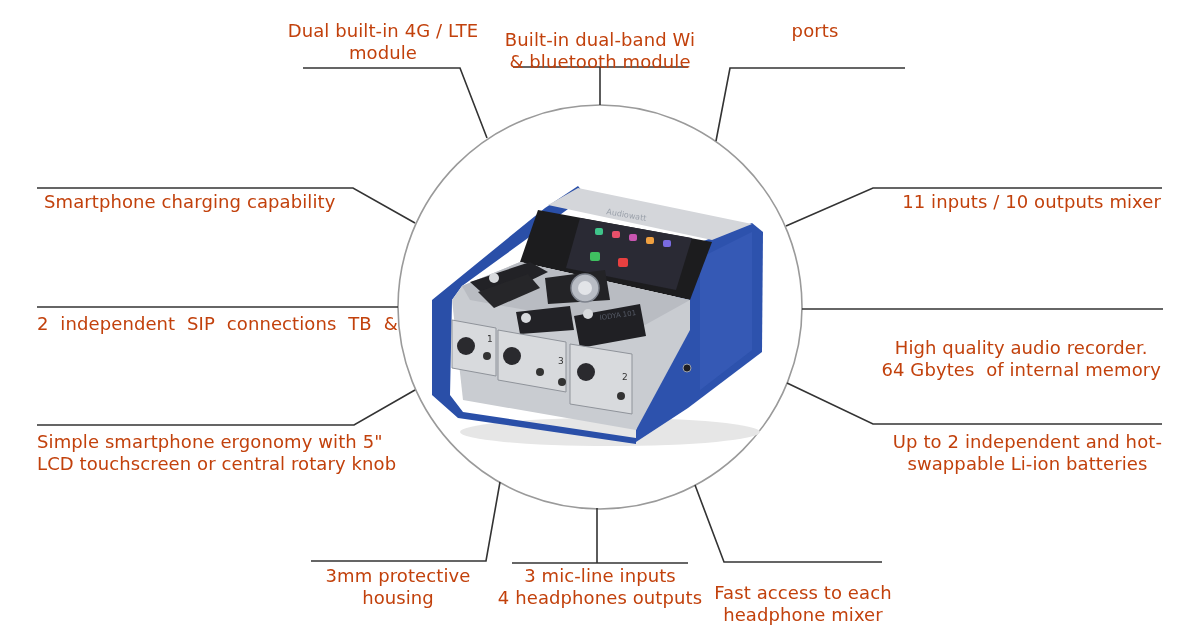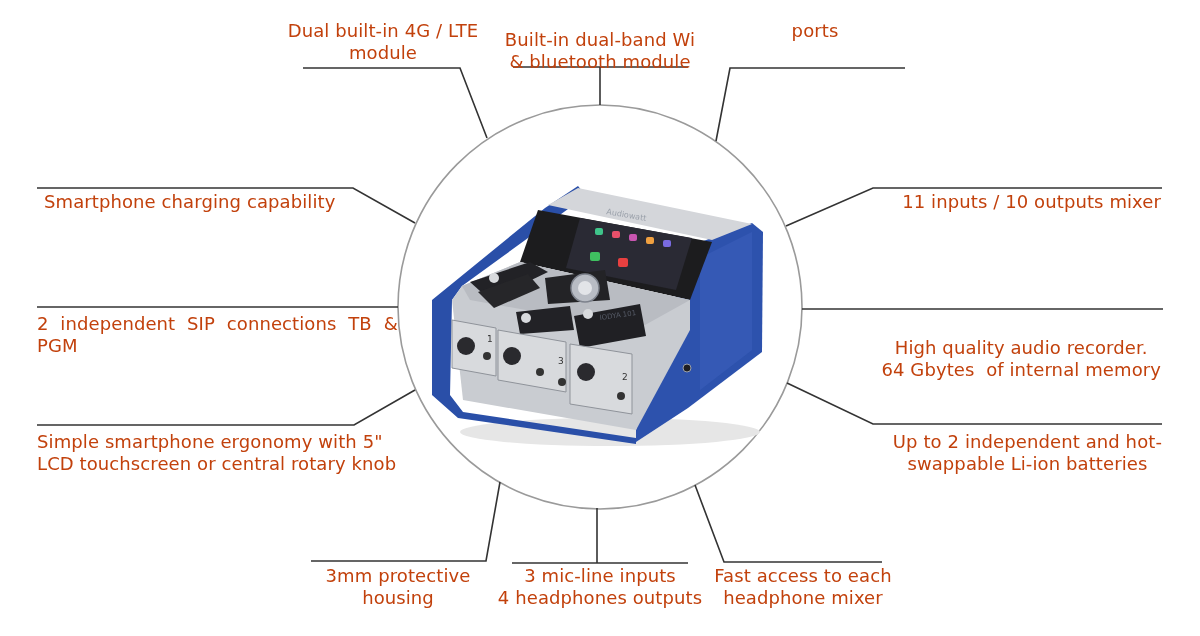--- a/index.html
+++ b/index.html
@@ -131,21 +131,20 @@
   <div class="label center" style="left:700px; top:20px; width:230px;">
     <span>ports</span>
   </div>
 
   <div class="label left" style="left:37px; top:191px;margin-left:7px;">
     <span>Smartphone charging capability</span>
   </div>
 
   <div class="label left" style="left:37px; top:313px; width:318px;">
     <span style="text-align:justify; text-align-last:justify; word-spacing:6px;">2 independent SIP connections TB &amp;</span>
-    <span>PGM</span>
   </div>
 
   <div class="label left" style="left:37px; top:431px;">
     <span>Simple smartphone ergonomy with 5"</span>
     <span>LCD touchscreen or central rotary knob</span>
   </div>
 
   <div class="label right" style="right:39px; top:191px;">
     <span>11 inputs / 10 outputs mixer</span>
   </div>
@@ -163,18 +162,18 @@
   <div class="label center" style="left:298px; top:565px; width:200px;">
     <span>3mm protective</span>
     <span>housing</span>
   </div>
 
   <div class="label center" style="left:490px; top:565px; width:220px;">
     <span>3 mic-line inputs</span>
     <span>4 headphones outputs</span>
   </div>
 
-  <div class="label center" style="left:703px; top:565px; width:200px;">
+  <div class="label center" style="left:703px; top:582px; width:200px;">
     <span>Fast access to each</span>
     <span>headphone mixer</span>
   </div>
 
 </div>
 
 </body></html>

